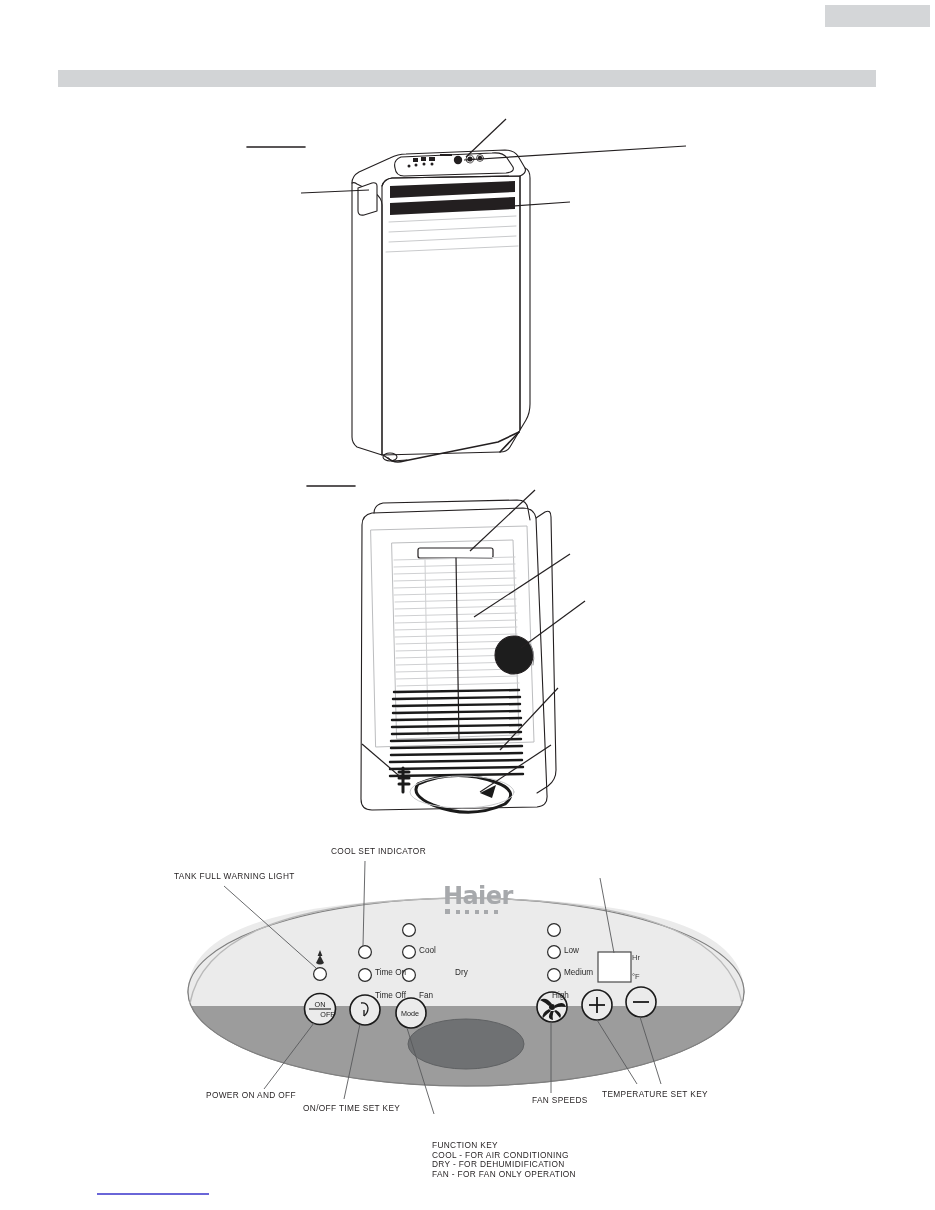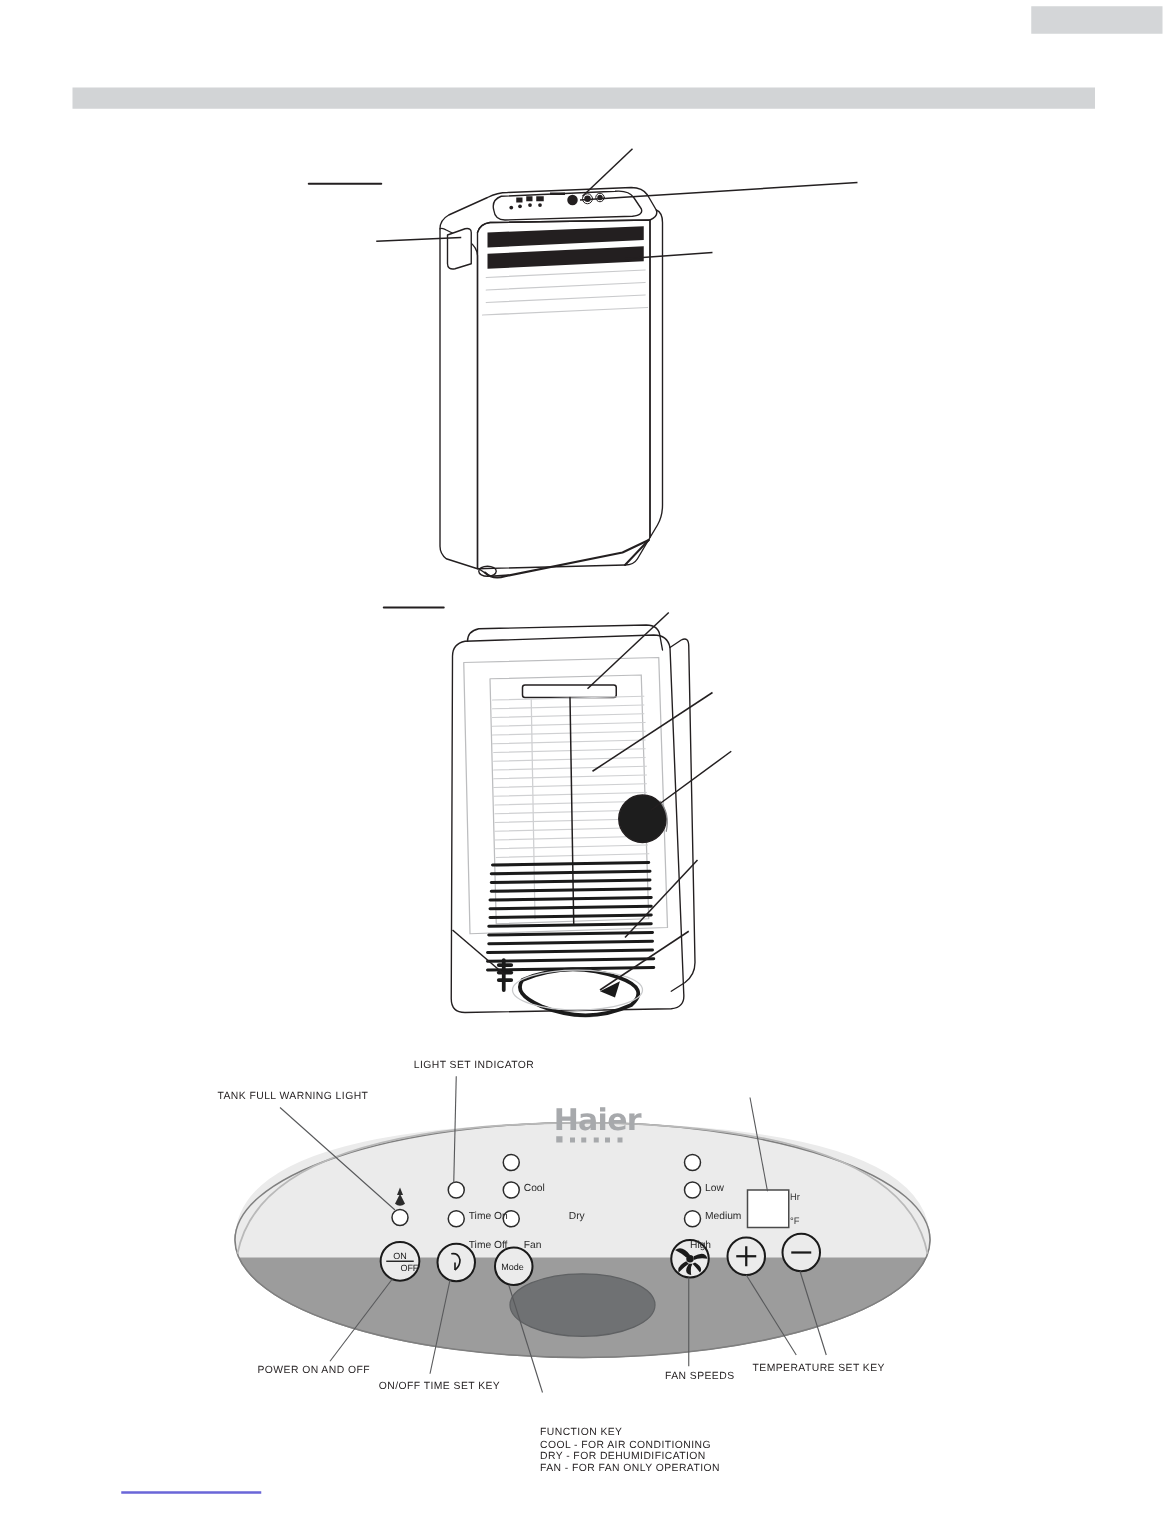--- a/index.html
+++ b/index.html
@@ -377,21 +377,21 @@
 
   <div class="unit-text" style="left:632px; top:953px;">Hr</div>
   <div class="unit-text" style="left:632px; top:972px;">°F</div>
 
   <div class="btn-text" style="left:306px; top:1000px; width:28px;">ON</div>
   <div class="btn-text" style="left:306px; top:1010px; width:43px;">OFF</div>
   <div class="btn-text" style="left:398px; top:1009px; width:24px;">Mode</div>
 
   <div class="callout" style="left:174px; top:872px;">TANK FULL WARNING LIGHT</div>
 
-  <div class="callout" style="left:331px; top:847px;">LIGHT SET INDICATOR</div>
+  <div class="callout" style="left:331px; top:847px;">COOL SET INDICATOR</div>
 
 
   <div class="callout" style="left:206px; top:1091px;">POWER ON AND OFF</div>
 
   <div class="callout" style="left:303px; top:1104px;">ON/OFF TIME SET KEY</div>
 
   <div class="callout multi" style="left:432px; top:1117px;margin-top:24px;">FUNCTION KEY
 COOL - FOR AIR CONDITIONING
 DRY - FOR DEHUMIDIFICATION
 FAN - FOR FAN ONLY OPERATION</div>

